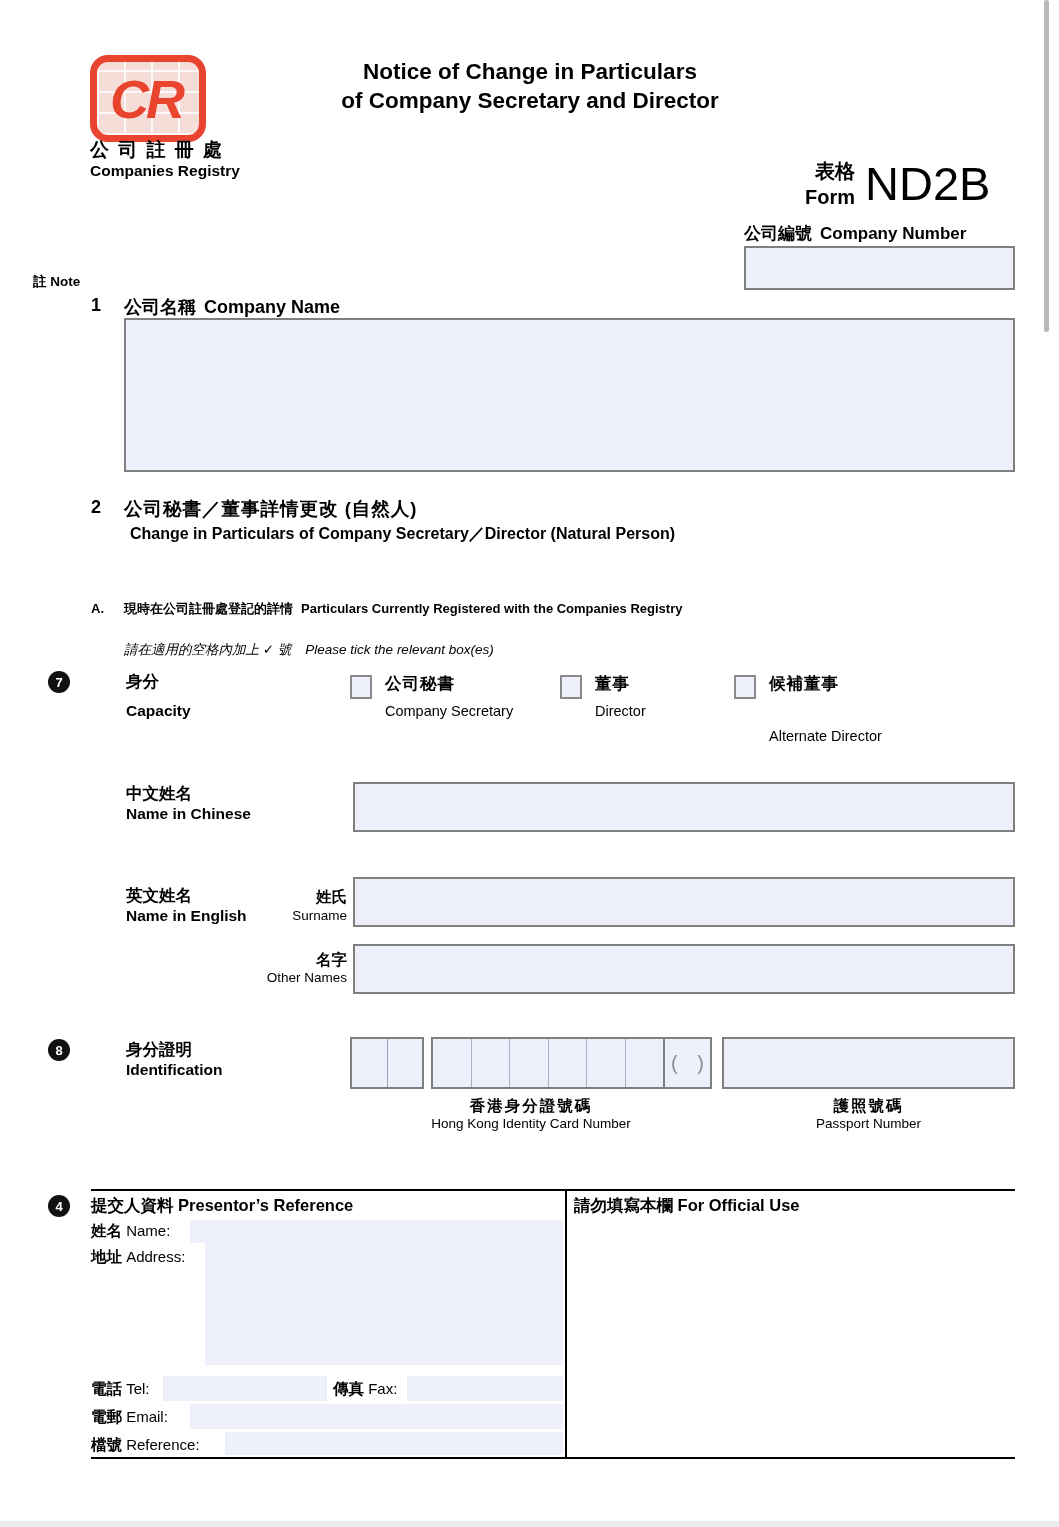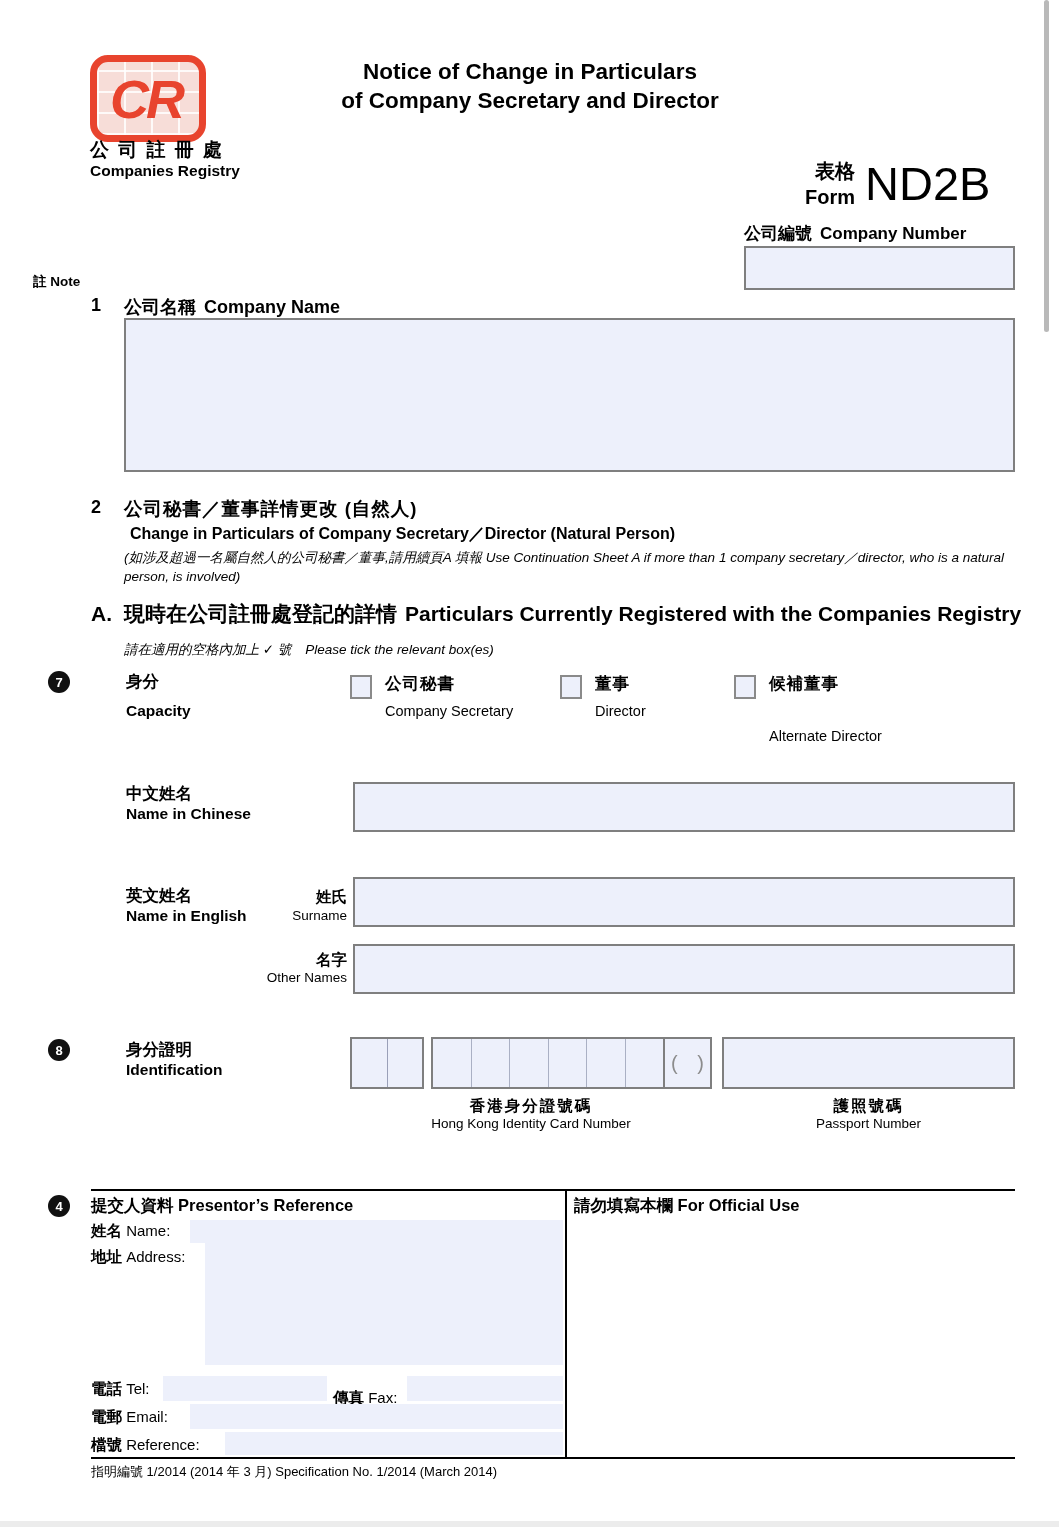--- a/index.html
+++ b/index.html
@@ -59,21 +59,21 @@
   .sec1-title { left: 124px; top: 295px; font-size: 18px; font-weight: bold; white-space: nowrap; }
   .company-name-box { left: 124px; top: 318px; width: 891px; height: 154px; }
 
   
   .sec2-num { left: 91px; top: 497px; }
   .sec2-title-zh { left: 124px; top: 496px; font-size: 18.5px; font-weight: bold; letter-spacing: 1px; white-space: nowrap; }
   .sec2-title-en { left: 124px; top: 524px; font-size: 16px; font-weight: bold; white-space: nowrap; margin-left: 6px; }
   .sec2-note { left: 124px; top: 549px; width: 900px; font-size: 13.5px; font-style: italic; line-height: 1.4; }
 
   
-  .secA-line { left: 91px; top: 600px; font-size: 21px; font-weight: bold; white-space: nowrap; }
+  .secA-line { left: 91px; top: 600px; font-size: 13px; font-weight: bold; white-space: nowrap; }
   .secA-prefix { display: inline-block; width: 33px; }
   .tick-note { left: 124px; top: 641px; font-size: 13.5px; font-style: italic; white-space: nowrap; }
   .tick-gap { display: inline-block; width: 14px; }
 
   
   .badge {
     width: 22px; height: 22px; border-radius: 50%;
     background: #111; color: #fff;
     font-size: 13px; font-weight: bold;
     display: flex; align-items: center; justify-content: center;
@@ -142,21 +142,21 @@
   .pres-title { left: 91px; top: 1195px; font-size: 16.5px; font-weight: bold; white-space: nowrap; }
   .official-title { left: 574px; top: 1195px; font-size: 16.5px; font-weight: bold; white-space: nowrap; }
   .row-label { font-size: 15px; white-space: nowrap; }
   .row-label b { font-size: 15.5px; }
   .name-row-label { left: 91px; top: 1221px; }
   .name-fill { left: 190px; top: 1220px; width: 373px; height: 23px; }
   .addr-row-label { left: 91px; top: 1247px; }
   .addr-fill { left: 205px; top: 1242px; width: 358px; height: 123px; }
   .tel-row-label { left: 91px; top: 1379px; }
   .tel-fill { left: 163px; top: 1376px; width: 164px; height: 25px; }
-  .fax-row-label { left: 333px; top: 1379px; margin-top: 9px; }
+  .fax-row-label { left: 333px; top: 1379px; }
   .fax-fill { left: 407px; top: 1376px; width: 156px; height: 25px; }
   .email-row-label { left: 91px; top: 1407px; }
   .email-fill { left: 190px; top: 1404px; width: 373px; height: 25px; }
   .ref-row-label { left: 91px; top: 1435px; }
   .ref-fill { left: 225px; top: 1432px; width: 338px; height: 23px; }
 
   .footer-text { left: 91px; top: 1463px; font-size: 13px; white-space: nowrap; }
 
   
   .scrollbar-thumb { left: 1044px; top: 0; width: 5px; height: 332px; background: #b9b9b9; border-radius: 3px; }
@@ -197,21 +197,20 @@
 
   <div class="abs sec-num sec1-num">1</div>
   <div class="abs sec1-title">
     <span>公司名稱</span><span class="label-gap"></span><span>Company Name</span>
   </div>
   <div class="abs fill-box company-name-box"></div>
 
   <div class="abs sec-num sec2-num">2</div>
   <div class="abs sec2-title-zh">公司秘書／董事詳情更改  (自然人)</div>
   <div class="abs sec2-title-en">Change in Particulars of Company Secretary／Director (Natural Person)</div>
-  <div class="abs sec2-note">(如涉及超過一名屬自然人的公司秘書／董事,請用續頁A 填報 Use Continuation Sheet A if more than 1 company secretary／director, who is a natural person, is involved)</div>
 
   <div class="abs secA-line">
     <span class="secA-prefix">A.</span><span>現時在公司註冊處登記的詳情</span><span class="label-gap"></span><span>Particulars Currently Registered with the Companies Registry</span>
   </div>
   <div class="abs tick-note">
     <span>請在適用的空格內加上 ✓ 號</span><span class="tick-gap"></span><span>Please tick the relevant box(es)</span>
   </div>
 
   <div class="abs badge badge-7">7</div>
   <div class="abs lbl-zh capacity-zh">身分</div>
@@ -304,18 +303,17 @@
   <div class="abs row-label email-row-label">
     <b>電郵</b> <span>Email:</span>
   </div>
   <div class="abs soft-fill email-fill"></div>
 
   <div class="abs row-label ref-row-label">
     <b>檔號</b> <span>Reference:</span>
   </div>
   <div class="abs soft-fill ref-fill"></div>
 
-  <div class="abs footer-text">指明編號 1/2014 (2014 年 3 月) Specification No. 1/2014 (March 2014)</div>
 
   <div class="abs scrollbar-thumb"></div>
   <div class="abs bottom-bar"></div>
 
 </div>
 
 </body></html>

